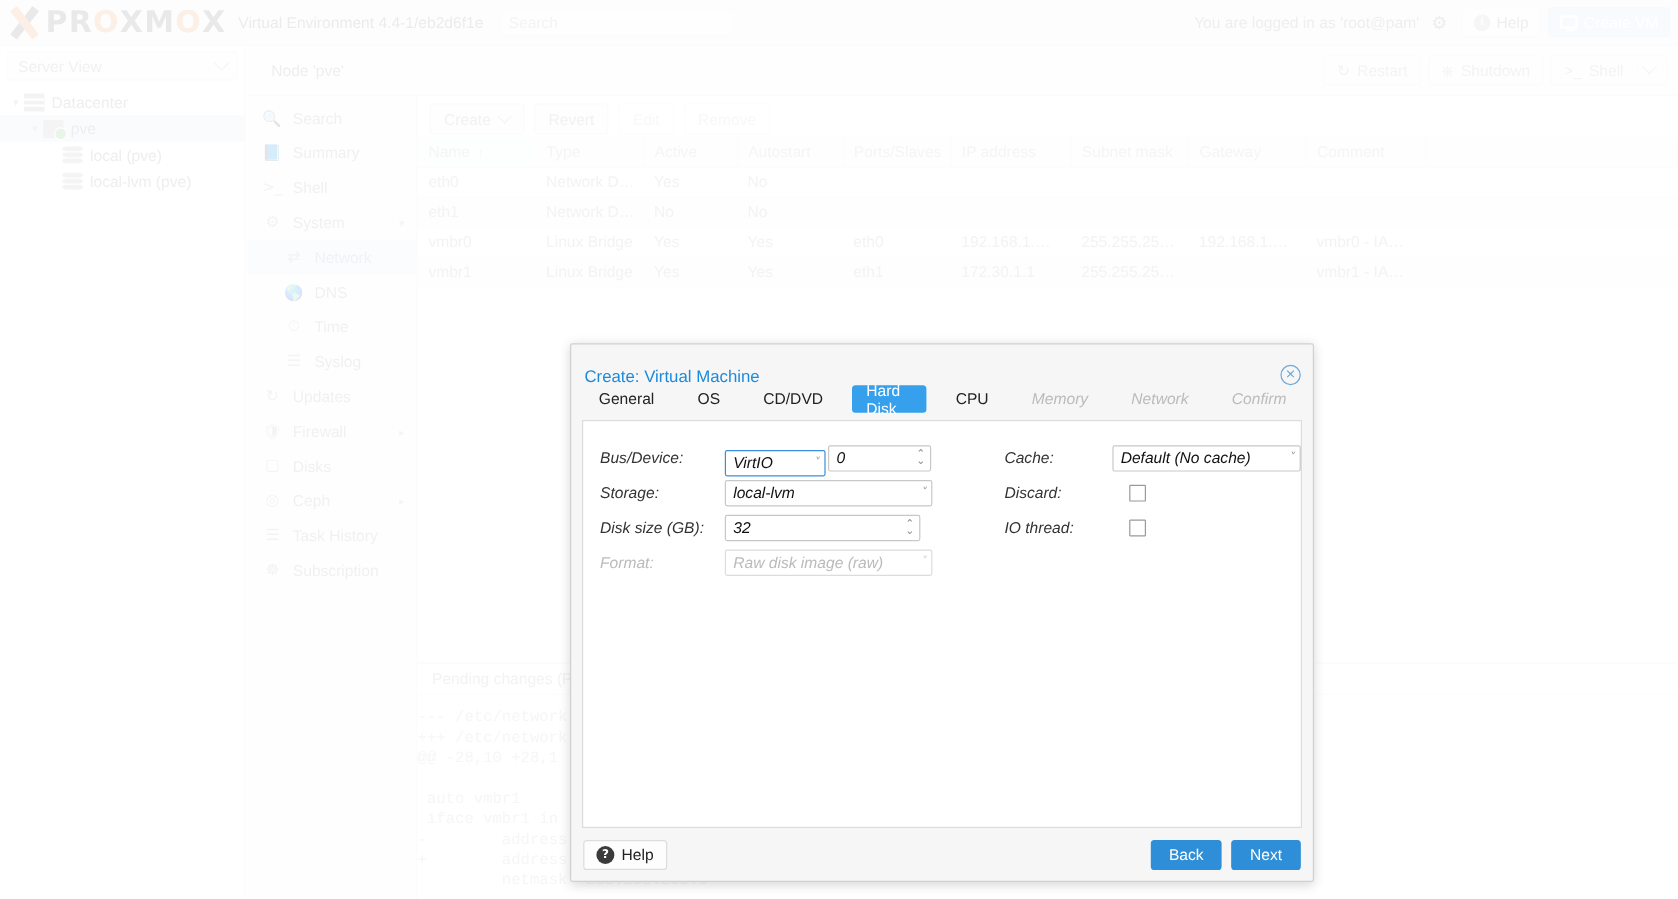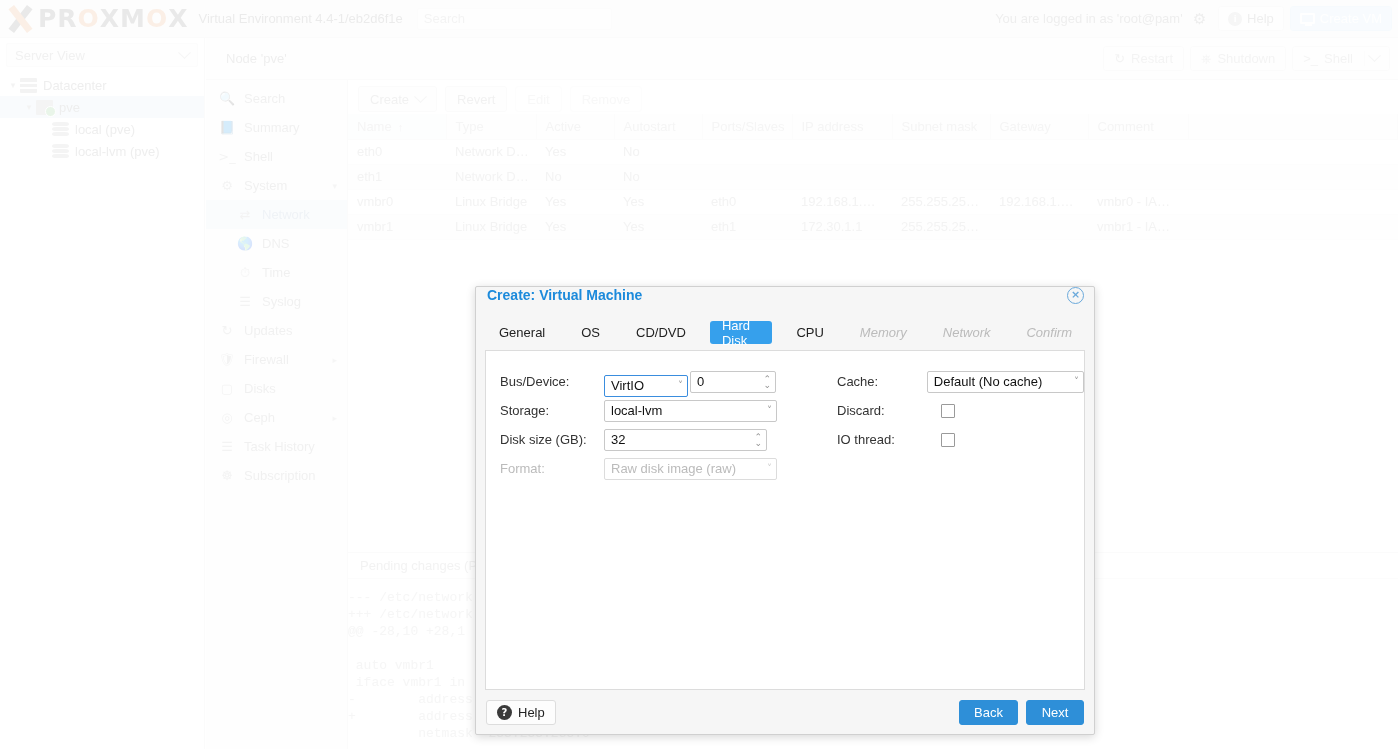--- a/index.html
+++ b/index.html
@@ -260,23 +260,23 @@
   #modal {
     position: absolute; left: 475px; top: 286px;
     width: 620px; height: 449px;
     background: #f6f6f6;
     border: 1px solid #d0d0d0;
     border-radius: 2px;
     box-shadow: 0 2px 10px rgba(0,0,0,0.16);
     display: flex; flex-direction: column;
   }
   #modal-title {
-    height: 34px; display: flex; align-items: flex-start;
+    height: 34px; display: flex; align-items: flex-end;
     padding: 0 10px 0 11px;
-    color: #1c8adb; font-size: 14px; font-weight: bold;
+    color: #1c8adb; font-size: 14px;
   }
   #modal-close {
     margin-left: auto; width: 17px; height: 17px;
     border: 1.5px solid #6aa9db; border-radius: 50%;
     color: #6aa9db; font-size: 11px; line-height: 13px; text-align: center;
     cursor: pointer; font-family: "DejaVu Sans", sans-serif;
   }
   #tabs {
     display: flex; align-items: center; gap: 12px;
     padding: 0 10px 6px 11px;
@@ -290,21 +290,21 @@
   .tab.disabled { color: #bbb; cursor: default; font-style: italic; }
 
   #modal-body {
     flex: 1;
     margin: 0 9px;
     background: #fff;
     border: 1px solid #dcdcdc;
     padding: 16px 0 0 0;
     position: relative;
   }
-  .form-cols { display: flex; }
+  .form-cols { display: flex; font-style: italic; }
   .col { width: 50%; padding-left: 14px; }
   .frow {
     display: flex; align-items: center; height: 29px; margin-bottom: 0;
   }
   .flabel { width: 104px; color: #333; font-size: 13px; }
   .flabel.disabled { color: #bbb; }
   .col2 .flabel { width: 104px; color: #333; margin-left: 38px; }
 
   .fld {
     height: 22px; border: 1px solid #c8c8c8; background: #fff;

